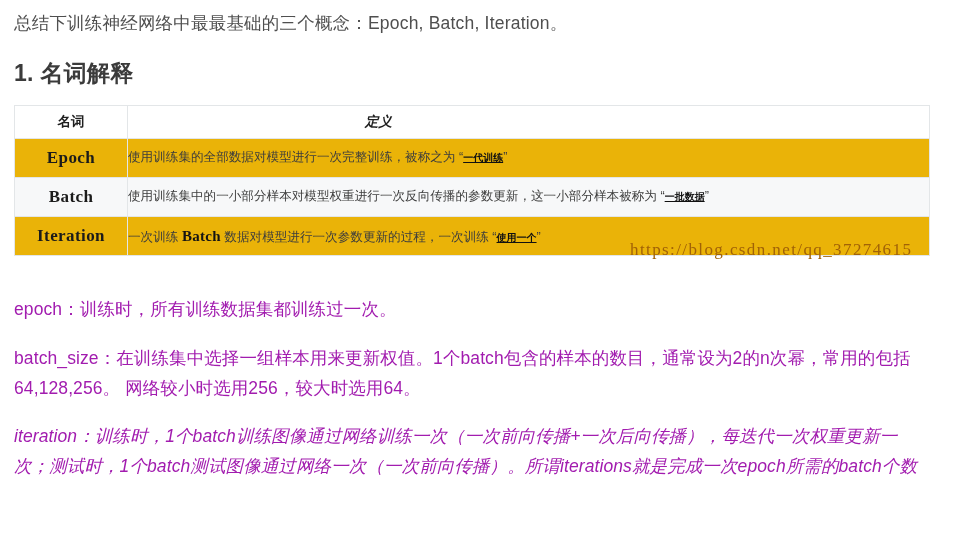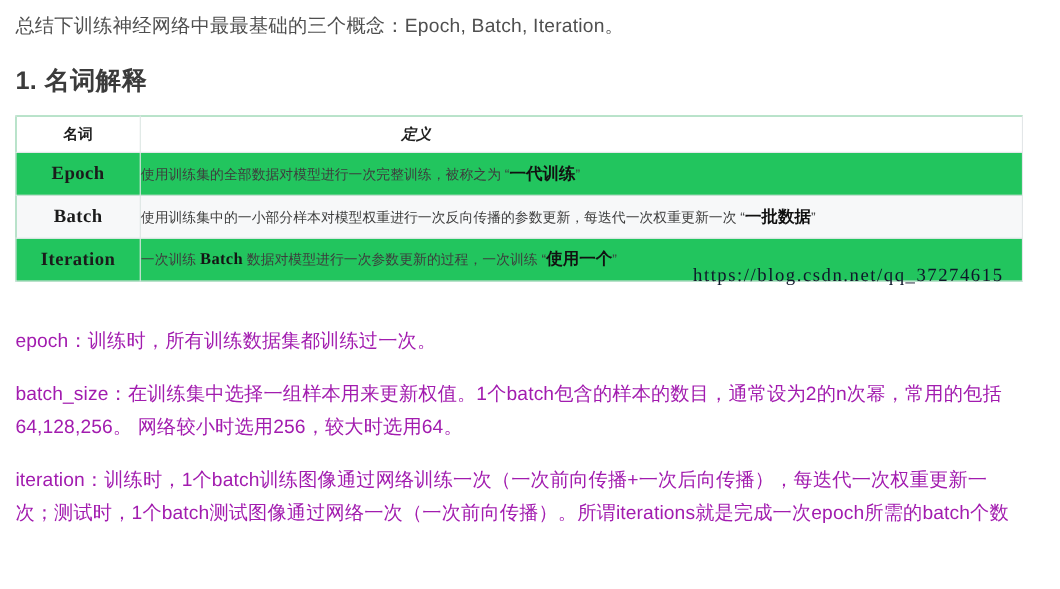--- a/index.html
+++ b/index.html
@@ -45,21 +45,21 @@
 
   
   .table-wrap {
     margin-top: 16px;
     width: 916px;
   }
   table.concepts {
     border-collapse: collapse;
     width: 916px;
     table-layout: fixed;
-    background: #22c55e;
+    background: #eab308;
   }
   table.concepts th,
   table.concepts td {
     border: 1px solid #e3e6e8;
     padding: 0;
     vertical-align: middle;
   }
   table.concepts thead th {
     background: #ffffff;
     height: 32px;
@@ -100,55 +100,56 @@
   td.col-def {
     font-size: 12.6px;
     color: #3d3d3d;
     padding-left: 26px;
     line-height: 1.4;
     white-space: nowrap;
   }
   td.col-def b {
     font-weight: bold;
     color: #111111;
-    font-size: 15px;
+    font-size: 10px;
+    text-decoration: underline;
   }
   td.col-def .serif-term {
     font-family: "Liberation Serif", "DejaVu Serif", serif;
     font-size: 15px;
     font-weight: bold;
     color: #141414;
     letter-spacing: 0.3px;
   }
 
   
   .watermark {
     position: absolute;
     left: 630px;
     top: 240px;
     font-family: "Liberation Serif", "DejaVu Serif", serif;
     font-size: 17px;
-    color: #0f172a;
+    color: #a16207;
     letter-spacing: 1.4px;
     white-space: nowrap;
     pointer-events: none;
   }
 
   
   .body-block {
     margin-top: 38px;
   }
   p.para {
     font-size: 17.5px;
     color: #a21caf;
     line-height: 1.73;
     margin: 0 0 18px 0;
     letter-spacing: 0.1px;
   }
-  p.para:last-child { margin-bottom: 0; }
+  p.para:last-child { margin-bottom: 0; font-style: italic; }
   .p-epoch { margin-bottom: 20px; }
   .p-batch { margin-bottom: 20px; width: 940px; }
   .p-iter { width: 912px; }
 </style>
 </head>
 <body>
 
 <div class="page">
 
   <div class="intro">总结下训练神经网络中最最基础的三个概念：Epoch, Batch, Iteration。</div>
@@ -165,21 +166,21 @@
           </th>
         </tr>
       </thead>
       <tbody>
         <tr>
           <td class="col-term">Epoch</td>
           <td class="col-def"><span>使用训练集的全部数据对模型进行一次完整训练，被称之为 “</span><b>一代训练</b><span>”</span></td>
         </tr>
         <tr class="alt">
           <td class="col-term">Batch</td>
-          <td class="col-def"><span>使用训练集中的一小部分样本对模型权重进行一次反向传播的参数更新，每迭代一次权重更新一次 “</span><b>一批数据</b><span>”</span></td>
+          <td class="col-def"><span>使用训练集中的一小部分样本对模型权重进行一次反向传播的参数更新，这一小部分样本被称为 “</span><b>一批数据</b><span>”</span></td>
         </tr>
         <tr>
           <td class="col-term">Iteration</td>
           <td class="col-def"><span>一次训练 </span><span class="serif-term">Batch</span><span> 数据对模型进行一次参数更新的过程，一次训练 “</span><b>使用一个</b><span>”</span></td>
         </tr>
       </tbody>
     </table>
   </div>
 
   <div class="watermark">https://blog.csdn.net/qq_37274615</div>

